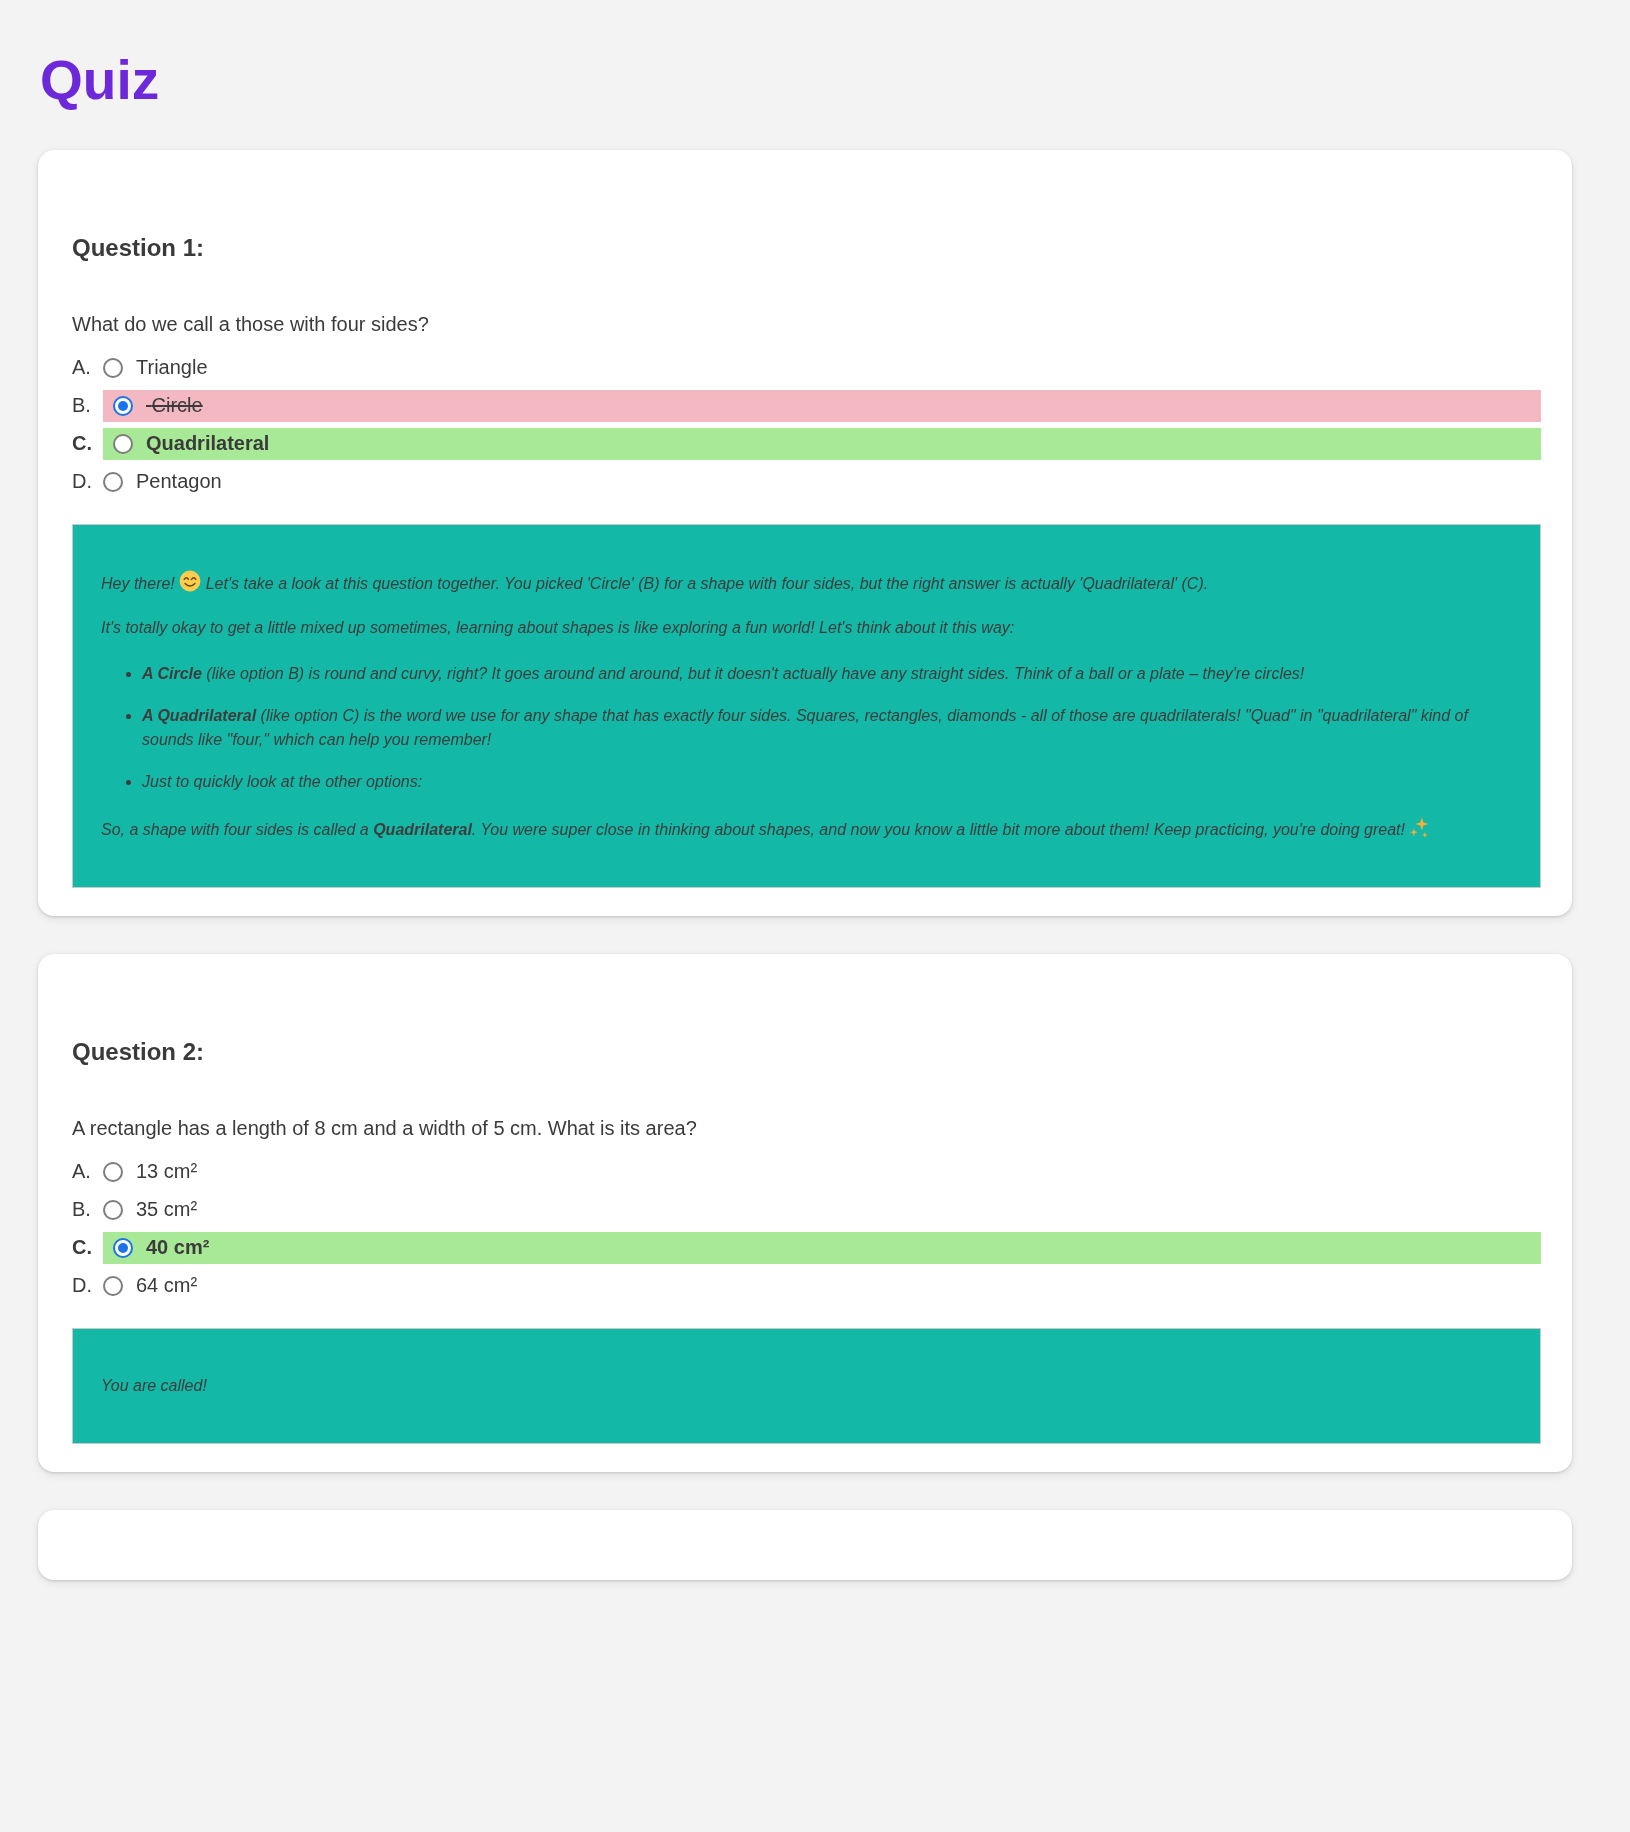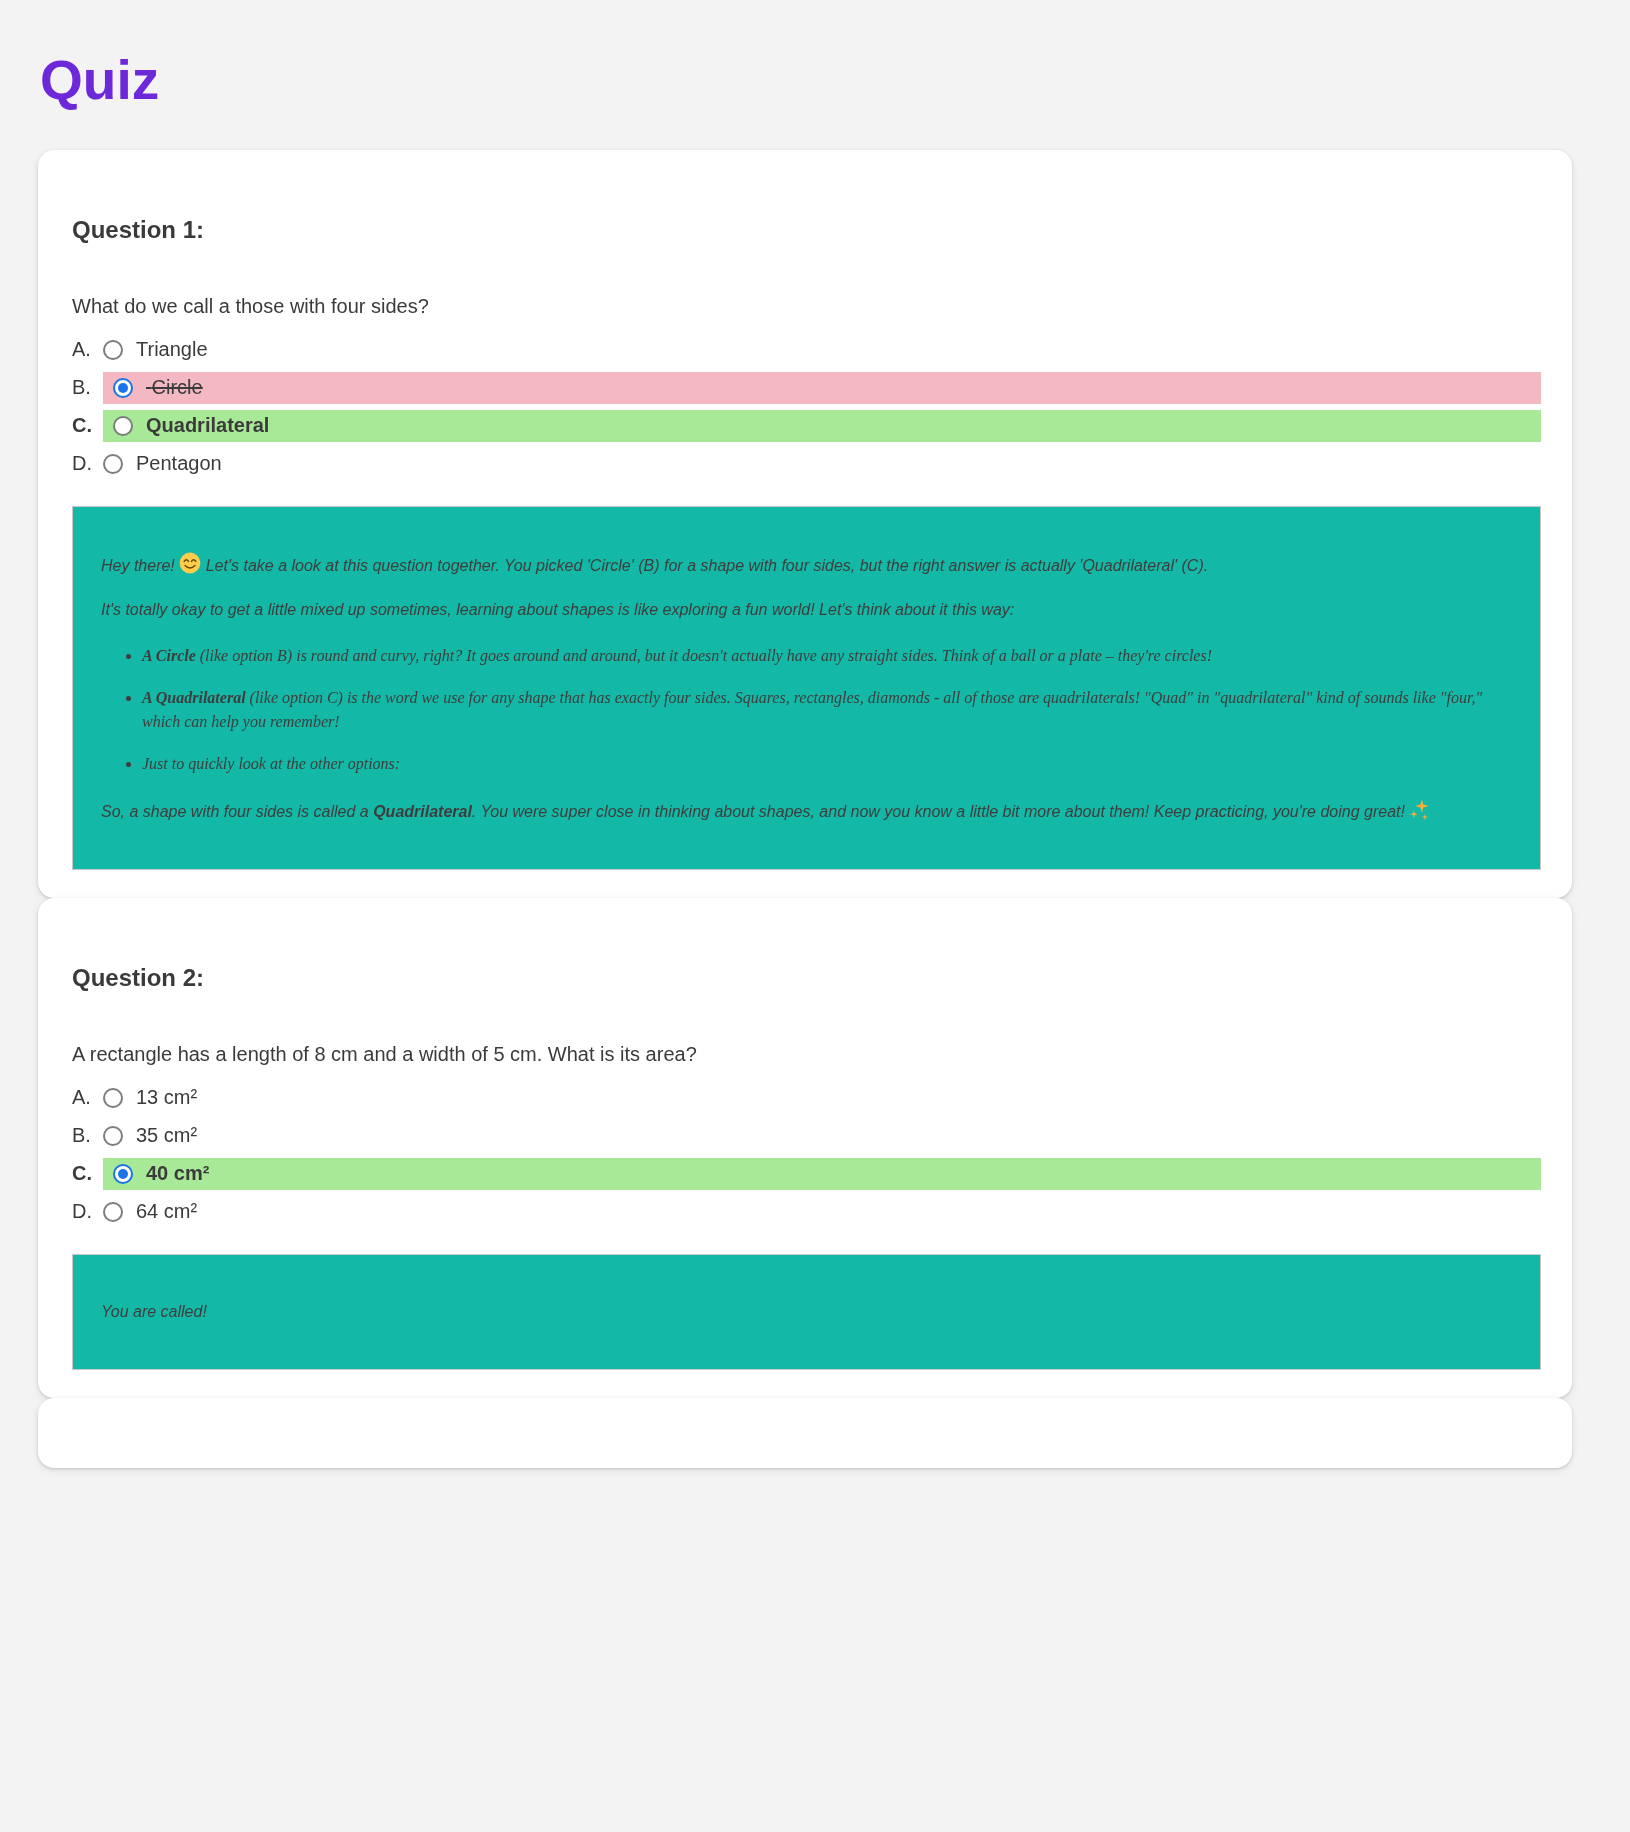--- a/index.html
+++ b/index.html
@@ -10,21 +10,22 @@
     color:#3b3b3b;
   }
   .page{padding:40px 58px 0 38px;}
   .page-title{
     font-size:55px;font-weight:700;color:#6d28d9;
     margin:12px 0 40px 2px;line-height:1.05;
   }
   .question-card{
     background:#ffffff;border-radius:16px;
     box-shadow:0 1px 3px rgba(0,0,0,.16),0 3px 10px rgba(0,0,0,.07);
-    padding:45px 31px 28px 34px;
+    padding:63px 31px 28px 34px;
+    margin-bottom:38px;
   }
   .question-card.sliver{height:70px;padding:0;margin-bottom:0;}
   .question-heading{
     font-size:24px;font-weight:700;color:#3a3a3a;
     margin:20px 0 46px;line-height:1.25;
   }
   .question-text{font-size:20px;margin:0 0 13px;line-height:1.5;}
   .options{margin:0;}
   .option-row{
     display:flex;align-items:center;margin:6px 0;
@@ -49,21 +50,21 @@
   .radio.selected .dot{display:block;}
   .opt-label.bold{font-weight:700;}
   .opt-label.strike{text-decoration:line-through;}
   .opt-label.strike::before{content:"\00a0";}
   .explanation{
     border:1px solid var(--expl-border,#c9c9c9);
     margin-top:26px;padding:25px 28px;background:#14b8a6;
     font-style:italic;font-size:16px;color:#3d3d3d;
   }
   .explanation p{margin:20px 0;line-height:1.5;}
-  .explanation ul{margin:22px 0;padding-left:41px;font-family:Liberation Serif, serif;}
+  .explanation ul{margin:22px 0;padding-left:41px;}
   .explanation li{margin:18px 0;line-height:1.5;}
   .explanation ul ul{list-style:circle;margin:14px 0 0;padding-left:42px;}
   .explanation ul ul li{margin:0;}
   .emoji{display:inline-block;vertical-align:-3px;line-height:0;}
   .emoji svg{display:inline-block;}
 </style>
 </head>
 <body>
 
 <div class="page">

